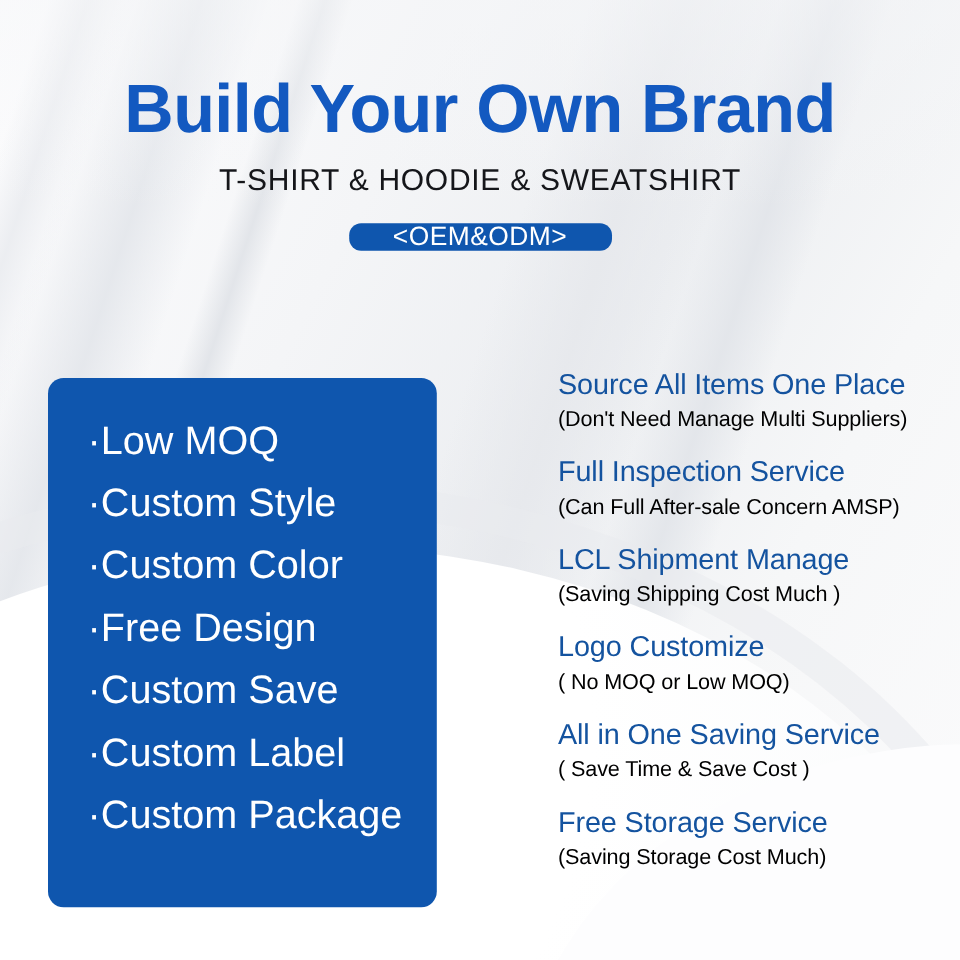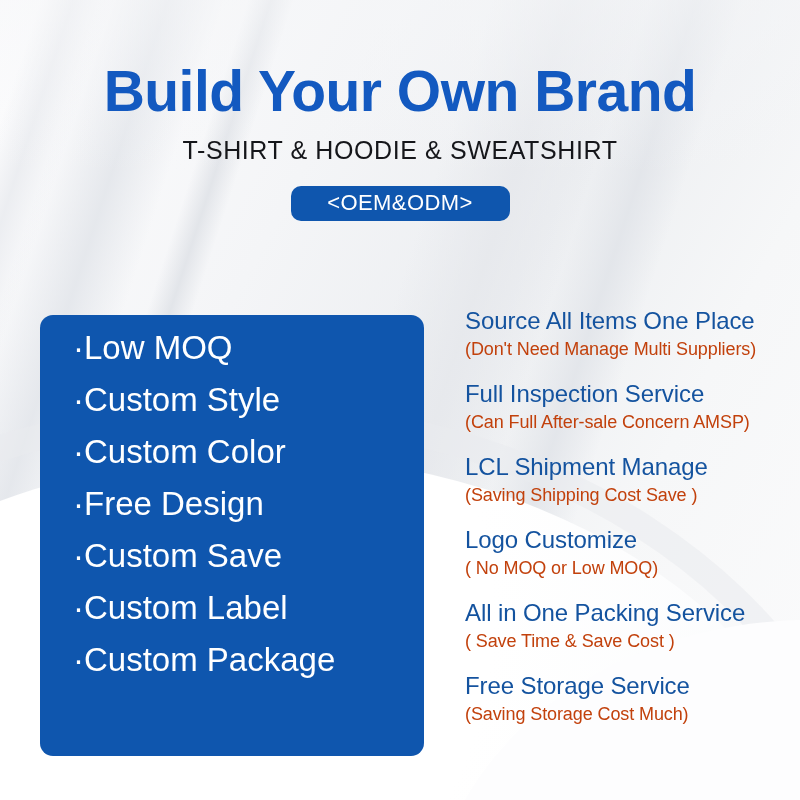--- a/index.html
+++ b/index.html
@@ -124,40 +124,40 @@
   .badge-wrap {
     margin-top: 21px;
     display: flex;
     justify-content: center;
   }
   .badge {
     display: inline-flex;
     align-items: center;
     justify-content: center;
     width: 219px;
-    height: 35px;
+    height: 23px;
     background: #0f56ae;
     border-radius: 10px;
     color: #ffffff;
     font-size: 22px;
     font-weight: 400;
     letter-spacing: 0.4px;
   }
 
   
   .panel {
     position: absolute;
     left: 40px;
     top: 315px;
-    width: 384px;
+    width: 324px;
     height: 441px;
     background: #0f56ae;
     border-radius: 13px;
     box-sizing: border-box;
-    padding: 7px 0 0 0;
+    padding: 26px 0 0 0;
   }
   .panel-list {
     list-style: none;
     margin: 0;
     padding: 0 0 0 33px;
   }
   .panel-list li {
     color: #ffffff;
     font-size: 33px;
     font-weight: 400;
@@ -183,21 +183,21 @@
   .svc:last-child { margin-bottom: 13px; }
   .svc-title {
     color: #14539f;
     font-size: 24px;
     font-weight: 400;
     line-height: 30px;
     white-space: nowrap;
     letter-spacing: -0.1px;
   }
   .svc-sub {
-    color: #c2410c;
+    color: #000000;
     font-size: 18px;
     font-weight: 400;
     line-height: 25px;
     white-space: nowrap;
     margin-top: 1px;
     letter-spacing: -0.1px;
   }
 </style>
 </head>
 <body>
@@ -241,28 +241,28 @@
     <div class="svc">
       <div class="svc-title">Source All Items One Place</div>
       <div class="svc-sub">(Don't Need Manage Multi Suppliers)</div>
     </div>
     <div class="svc">
       <div class="svc-title">Full Inspection Service</div>
       <div class="svc-sub">(Can Full After-sale Concern AMSP)</div>
     </div>
     <div class="svc">
       <div class="svc-title">LCL Shipment Manage</div>
-      <div class="svc-sub">(Saving Shipping Cost Save )</div>
+      <div class="svc-sub">(Saving Shipping Cost Much )</div>
     </div>
     <div class="svc">
       <div class="svc-title">Logo Customize</div>
       <div class="svc-sub">( No MOQ or Low MOQ)</div>
     </div>
     <div class="svc">
-      <div class="svc-title">All in One Packing Service</div>
+      <div class="svc-title">All in One Saving Service</div>
       <div class="svc-sub">( Save Time &amp; Save Cost )</div>
     </div>
     <div class="svc">
       <div class="svc-title">Free Storage Service</div>
       <div class="svc-sub">(Saving Storage Cost Much)</div>
     </div>
   </div>
 
 </div>
 

